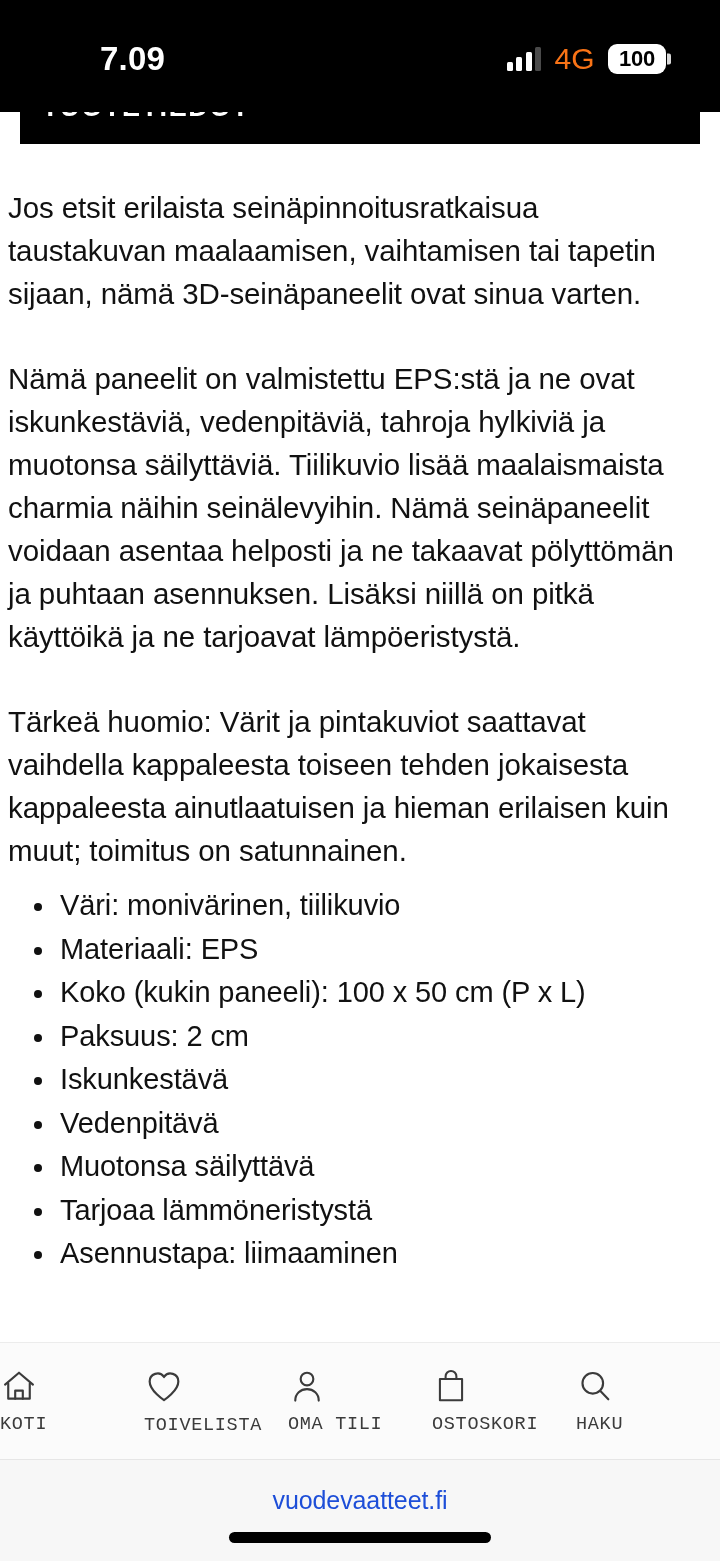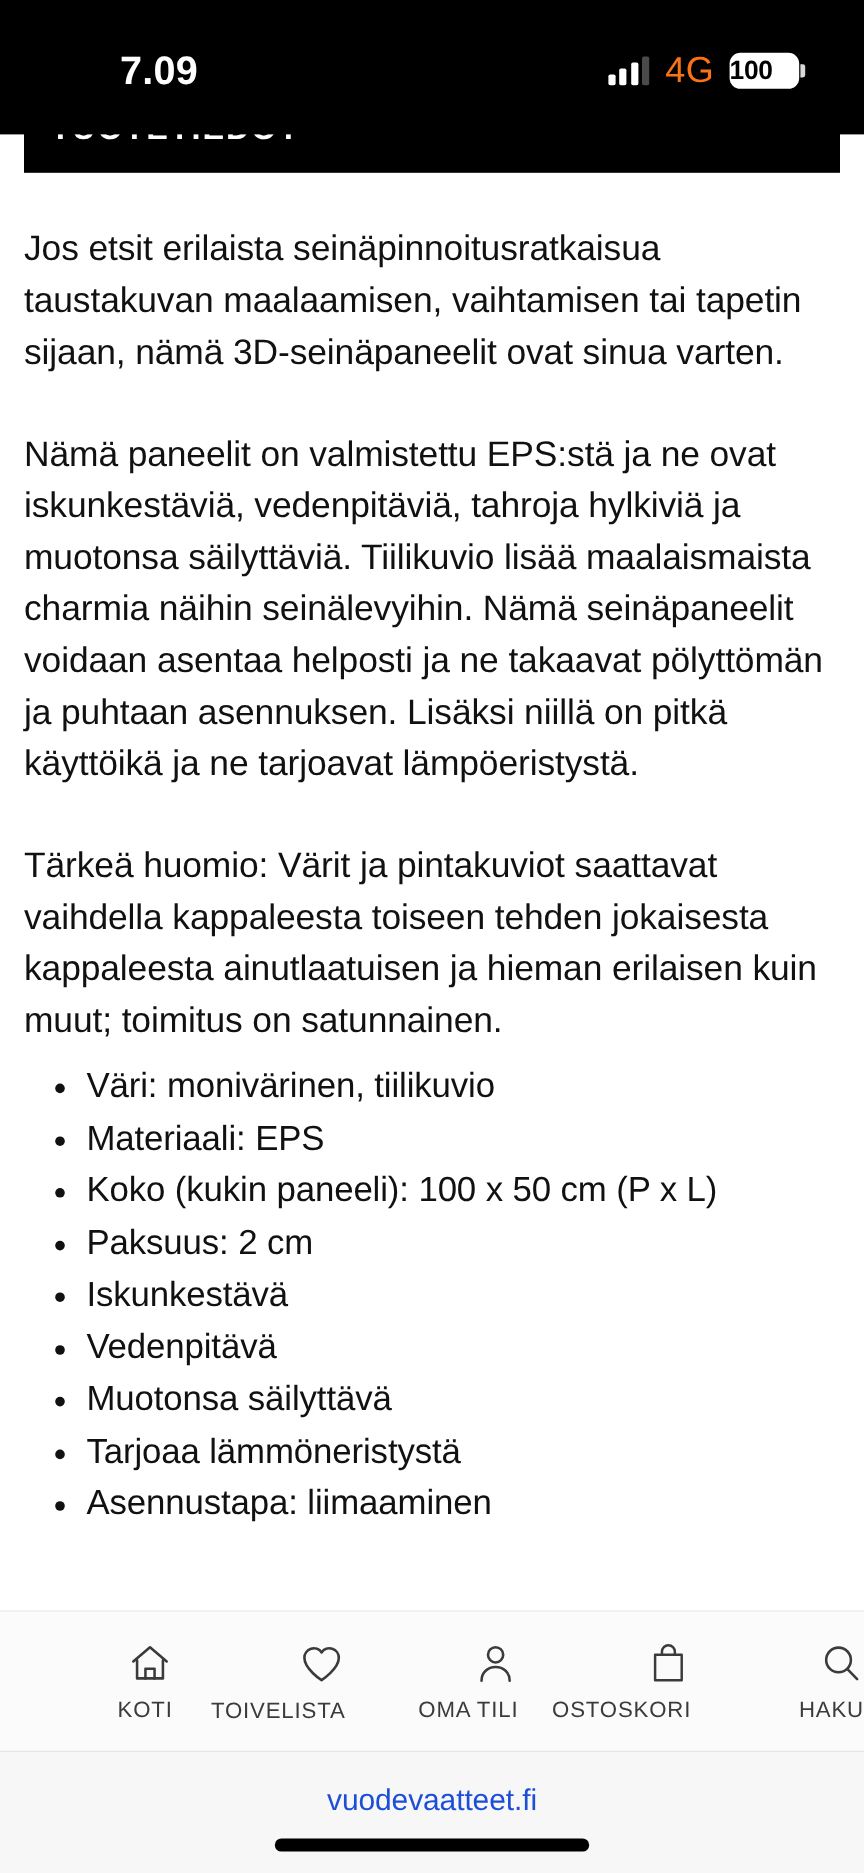--- a/index.html
+++ b/index.html
@@ -46,21 +46,21 @@
     display:flex; align-items:flex-end; gap:3.5px; height:24px;
   }
   .signal i { display:block; width:6px; background:#ffffff; border-radius:1.5px; }
   .signal i:nth-child(1){ height:9px; }
   .signal i:nth-child(2){ height:14px; }
   .signal i:nth-child(3){ height:19px; }
   .signal i:nth-child(4){ height:24px; background:#4a4a4a; }
   .sb-net { color:#f97316; font-size:30px; font-weight:500; letter-spacing:0.3px; }
   .battery {
     position:relative;
-    display:flex; align-items:center; justify-content:flex-start;
+    display:flex; align-items:center; justify-content:center;
     background:#ffffff;
     border-radius:9px;
     width:58px; height:30px;
   }
   .battery span { color:#000000; font-size:22px; font-weight:700; letter-spacing:-0.3px; }
   .battery::after {
     content:""; position:absolute; right:-5px; top:50%;
     transform:translateY(-50%);
     width:4px; height:11px;
     background:#ffffff; border-radius:0 2px 2px 0;
@@ -98,21 +98,21 @@
     margin-top:-22px;
     color:#2a2a2a;
     font-size:20px;
     line-height:1;
     letter-spacing:2px;
   }
 
   
   .content {
     flex:1 1 auto;
-    padding:42px 20px 0 20px;
+    padding:42px 20px 0 8px;
     overflow:hidden;
     background:#ffffff;
   }
   .para {
     font-size:29.5px;
     line-height:43px;
     color:#111111;
     letter-spacing:-0.1px;
     margin-bottom:42px;
   }
@@ -147,23 +147,24 @@
     height:118px;
     background:#fbfbfb;
     border-top:1px solid #ececec;
     border-bottom:1px solid #e6e6e6;
     display:flex;
     align-items:center;
   }
   .tab {
     flex:1 1 0;
     display:flex; flex-direction:column;
-    align-items:flex-end; justify-content:center;
+    align-items:flex-start; justify-content:center;
     gap:9px;
     height:100%;
+    font-family:Liberation Mono, monospace;
   }
   .tab svg { display:block; }
   .tab-label {
     font-size:18.5px;
     color:#3b3b3b;
     letter-spacing:0.7px;
     font-weight:400;
   }
 
   

